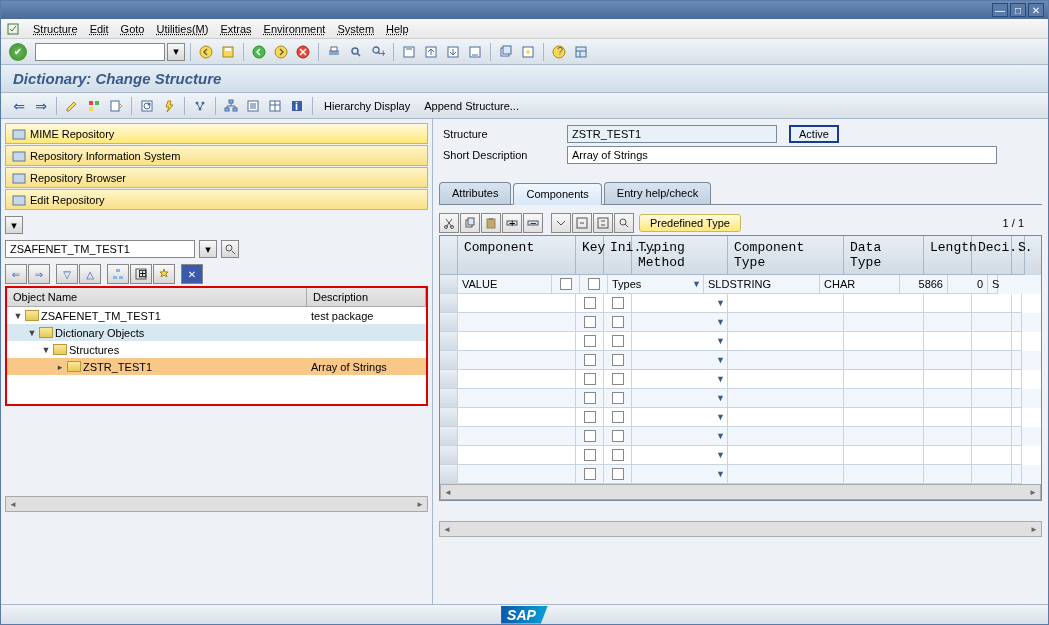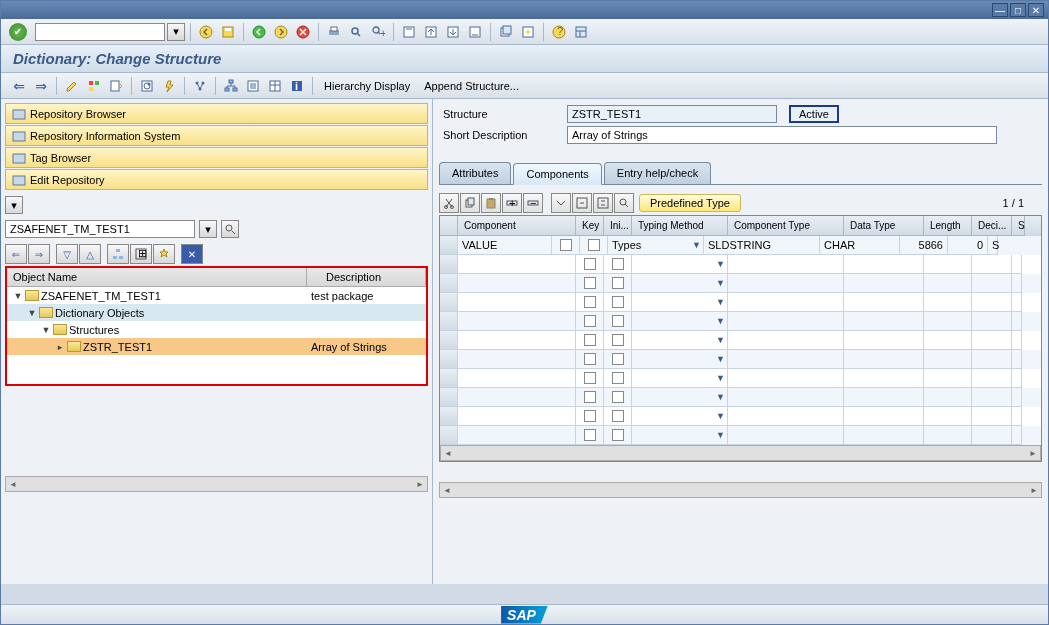--- a/index.html
+++ b/index.html
@@ -23,21 +23,21 @@
 .right-pane { flex: 1; background: #eef2f6; padding: 6px; overflow: hidden; position: relative; }
 .nav-btn { display: block; height: 21px; background: linear-gradient(#fff5c8,#f8e088); border: 1px solid #c8b858; margin-bottom: 1px; padding: 2px 6px; cursor: pointer; display: flex; align-items: center; gap: 4px; }
 .nav-btn.bright { background: linear-gradient(#fffae0,#ffe878); }
 .pkg-row { display: flex; align-items: center; margin-top: 6px; gap: 4px; }
 .pkg-label { width: 180px; height: 18px; border: 1px solid #888; background: #f8f8f8; padding: 2px 4px; }
 .pkg-val { width: 190px; height: 18px; border: 1px solid #888; background: #fff; padding: 2px 4px; display: inline-block; }
 .dd-btn { width: 18px; height: 18px; border: 1px solid #888; background: linear-gradient(#f8f8f8,#d8d8d8); display: inline-flex; align-items: center; justify-content: center; cursor: pointer; }
 .mini-tb { display: flex; gap: 1px; margin-top: 6px; }
 .mini-btn { width: 22px; height: 20px; border: 1px solid #888; background: linear-gradient(#f8f8f8,#d8d8d8); display: inline-flex; align-items: center; justify-content: center; cursor: pointer; font-size: 10px; }
 .tree-box { border: 2px solid #d00; margin-top: 2px; height: 120px; background: #fff; }
-.tree-head { display: flex; background: linear-gradient(#e8e8e8,#d8d8d8); border-bottom: 1px solid #aaa; gap: 13px; }
+.tree-head { display: flex; background: linear-gradient(#e8e8e8,#d8d8d8); border-bottom: 1px solid #aaa; }
 .tree-head div { padding: 3px 6px; border-right: 1px solid #aaa; font-size: 11px; }
 .tree-row { display: flex; height: 17px; align-items: center; }
 .tree-row.alt { background: #d8e8f0; }
 .tree-row.sel { background: #f8c888; }
 .tree-cell1 { width: 300px; padding-left: 4px; display: flex; align-items: center; gap: 2px; }
 .tree-cell2 { flex: 1; padding-left: 4px; }
 .folder-ico { width: 14px; height: 11px; background: linear-gradient(#f8e898,#e8c858); border: 1px solid #b89838; display: inline-block; }
 .expand { width: 10px; display: inline-block; text-align: center; color: #444; font-size: 9px; }
 .form-row { display: flex; align-items: center; margin-bottom: 3px; gap: 8px; }
 .form-label { width: 120px; padding-left: 4px; }
@@ -45,21 +45,21 @@
 .status-box { border: 2px solid #1a3a8a; padding: 0px 8px; height: 18px; display: inline-flex; align-items: center; background: #e8f0f8; margin-left: 4px; }
 .tabstrip { display: flex; margin-top: 18px; border-bottom: 1px solid #7a8a9a; }
 .tab { padding: 4px 12px; background: linear-gradient(#d8e4f0,#c0d0e0); border: 1px solid #7a8a9a; border-bottom: none; margin-right: 2px; cursor: pointer; border-radius: 4px 4px 0 0; }
 .tab.active { background: linear-gradient(#f0f8ff,#d8e8f8); border-bottom: 1px solid #d8e8f8; position: relative; top: 1px; }
 .grid-tb { display: flex; align-items: center; gap: 1px; margin-top: 8px; }
 .grid-tb .tbtn { border: 1px solid #888; background: linear-gradient(#f8f8f8,#e0e0e0); width: 20px; height: 20px; }
 .predef-btn { padding: 2px 10px; border: 1px solid #c8b858; background: linear-gradient(#fffae0,#ffe878); cursor: pointer; margin-left: 4px; border-radius: 3px; }
 .page-ind { margin-left: auto; padding-right: 18px; }
 .grid { margin-top: 2px; border: 1px solid #7a8a9a; background: #fff; }
 .grid-head { display: flex; background: linear-gradient(#e8eef4,#d0dae4); }
-.grid-head div { padding: 4px 6px; border-right: 1px solid #a8b8c8; border-bottom: 1px solid #a8b8c8; font-size: 10px; }
+.grid-head div { padding: 4px 6px; border-right: 1px solid #a8b8c8; border-bottom: 1px solid #a8b8c8; font-size: 13px; font-family: Liberation Mono, monospace; }
 .grid-row { display: flex; height: 19px; }
 .grid-row div { border-right: 1px solid #c8d4e0; border-bottom: 1px solid #c8d4e0; padding: 1px 4px; display: flex; align-items: center; }
 .grid-row:nth-child(odd) { background: #f0f6fc; }
 .grid-row:nth-child(even) { background: #fff; }
 .stub { width: 18px; background: linear-gradient(#e8eef4,#d0dae4) !important; }
 .chk { width: 12px; height: 12px; border: 1px solid #888; background: #fff; margin: auto; }
 .dd-cell { position: relative; }
 .dd-arrow { position: absolute; right: 2px; color: #3a5a8a; font-size: 9px; }
 .footer { position: absolute; bottom: 0; left: 0; right: 0; height: 20px; background: linear-gradient(#f0f4f8,#d8e0e8); border-top: 1px solid #a8b8c8; display: flex; align-items: center; justify-content: center; }
 .sap-logo { font-weight: bold; font-size: 14px; color: #fff; background: linear-gradient(90deg,#0a5aaa,#08a0d8); padding: 1px 12px 1px 6px; font-style: italic; clip-path: polygon(0 0,100% 0,85% 100%,0 100%); }
@@ -71,20 +71,29 @@
 </head>
 <body>
 
 <div class="window">
   <div class="titlebar">
     <div class="titlebar-btn">—</div>
     <div class="titlebar-btn">□</div>
     <div class="titlebar-btn">✕</div>
   </div>
 
+  <div class="menubar">
+    <span class="menubar-icon">
+        <svg width="14" height="14">
+          <rect x="1" y="2" width="10" height="10" fill="none" stroke="#3a7a3a"></rect>
+          <path d="M3 7 l2 2 l4 -5" stroke="#3a7a3a" fill="none"></path>
+        </svg>
+      </span>
+    <span id="menus"><span class="menu-item">Structure</span><span class="menu-item">Edit</span><span class="menu-item">Goto</span><span class="menu-item">Utilities(M)</span><span class="menu-item">Extras</span><span class="menu-item">Environment</span><span class="menu-item">System</span><span class="menu-item">Help</span></span>
+  </div>
 
   <div class="toolbar1">
     <span class="green-check">✔</span>
     <span style="width:4px"></span>
     <input class="combo" style="">
     <span class="dd-btn">▾</span>
     <span class="sep"></span>
     <span class="tbtn">
         <svg width="14" height="14">
           <circle cx="7" cy="7" r="6" fill="#f8d858" stroke="#a88818"></circle>
@@ -268,37 +277,37 @@
         </svg>
       </span>
     <span class="sep"></span>
     <span class="txtbtn">Hierarchy Display</span>
     <span class="txtbtn">Append Structure...</span>
   </div>
 
   <div class="content">
     <div class="left-pane">
       <div id="navbtns">
-          <div class="nav-btn ">
+          <div class="nav-btn bright">
      <svg width="14" height="12">
               <rect x="1" y="2" width="12" height="9" fill="#c8d8e8" stroke="#5a7a9a"></rect>
             </svg>
-     <span>Repository Browser</span>
+     <span>MIME Repository</span>
    </div>
           <div class="nav-btn ">
      <svg width="14" height="12">
               <rect x="1" y="2" width="12" height="9" fill="#c8d8e8" stroke="#5a7a9a"></rect>
             </svg>
      <span>Repository Information System</span>
    </div>
           <div class="nav-btn ">
      <svg width="14" height="12">
               <rect x="1" y="2" width="12" height="9" fill="#c8d8e8" stroke="#5a7a9a"></rect>
             </svg>
-     <span>Tag Browser</span>
+     <span>Repository Browser</span>
    </div>
           <div class="nav-btn ">
      <svg width="14" height="12">
               <rect x="1" y="2" width="12" height="9" fill="#c8d8e8" stroke="#5a7a9a"></rect>
             </svg>
      <span>Edit Repository</span>
    </div>
         </div>
 
       <div class="pkg-row">

